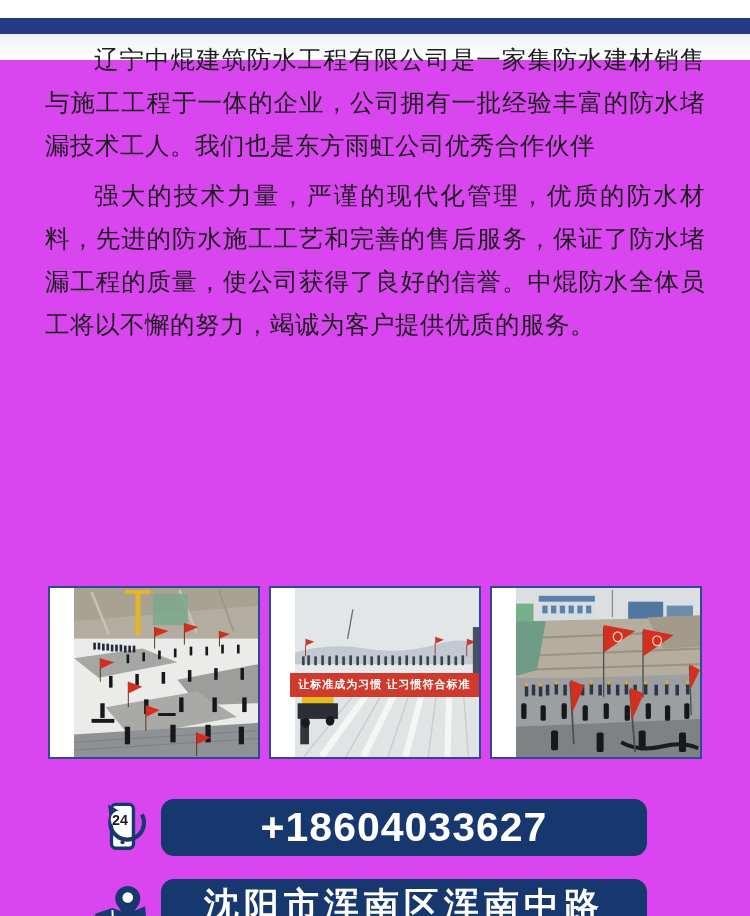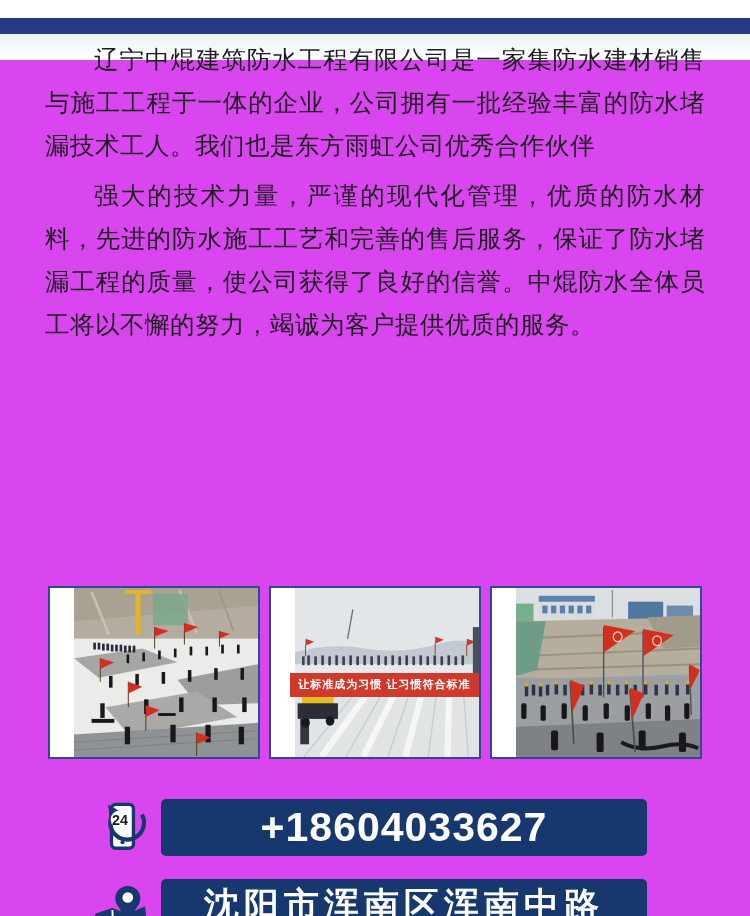--- a/index.html
+++ b/index.html
@@ -31,21 +31,21 @@
   .banner-strip span{
     color:#ffffff;font-weight:bold;font-size:11px;letter-spacing:1px;white-space:nowrap;
   }
   .contact-row{position:absolute;left:0;width:750px;}
   .row-phone{top:781px;height:57px;}
   .row-address{top:861px;height:55px;text-decoration:underline;}
   .contact-icon{position:absolute;}
   .icon-phone{left:99px;top:2px;width:52px;height:54px;}
   .icon-address{left:93px;top:6px;width:58px;height:50px;}
   .contact-btn{
-    position:absolute;left:161px;width:486px;border-radius:5px;background:#17386f;
+    position:absolute;left:161px;width:486px;border-radius:13px;background:#17386f;
     display:flex;align-items:center;justify-content:center;color:#ffffff;cursor:pointer;
   }
   .btn-phone{top:0;height:57px;font-size:41px;font-weight:bold;letter-spacing:1px;}
   .btn-address{top:0;height:53px;font-size:35px;font-weight:bold;letter-spacing:5px;}
 </style>
 </head>
 <body>
 
 <div class="page">
 

